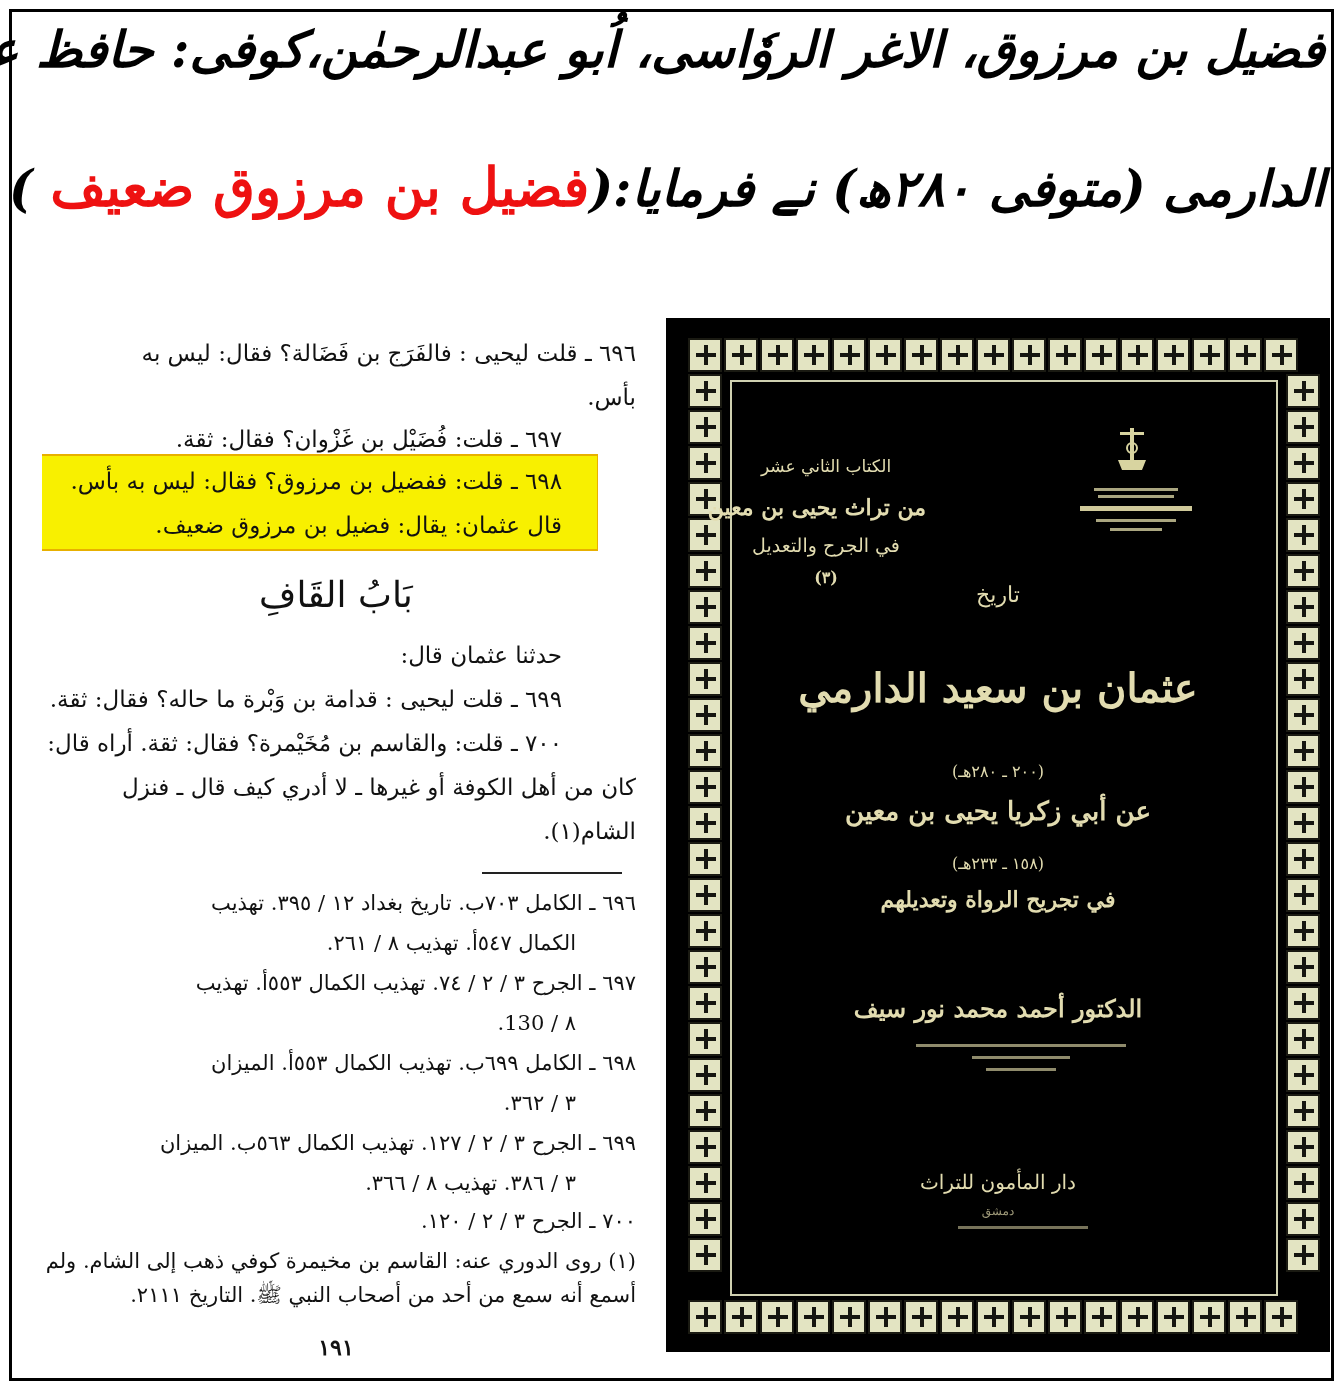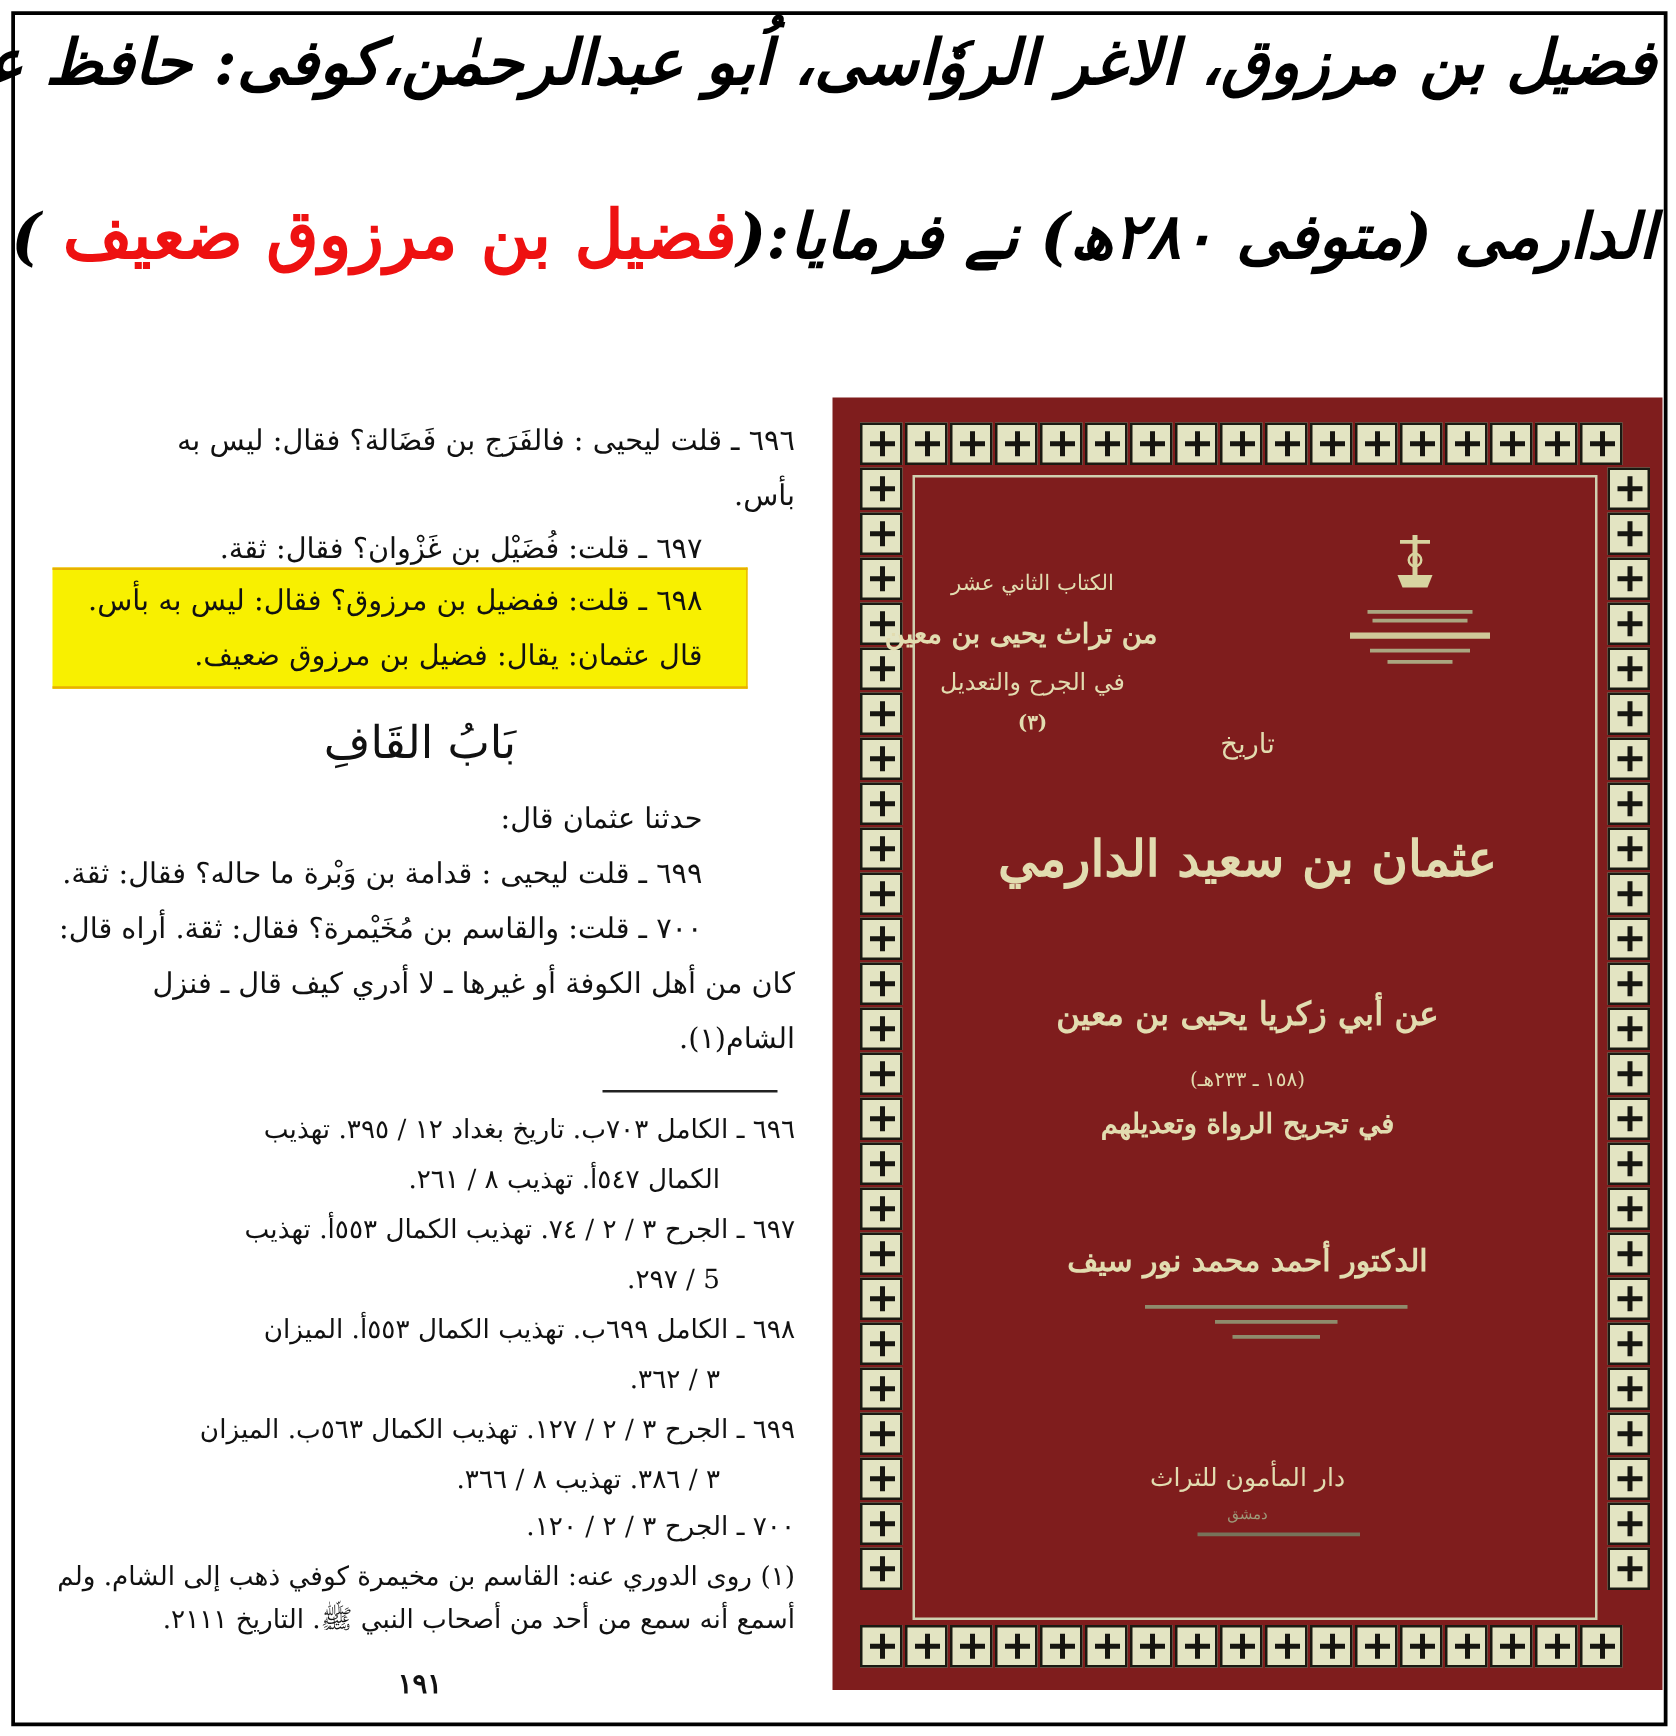--- a/index.html
+++ b/index.html
@@ -9,21 +9,21 @@
   .h1{top:20px;font-size:50px;letter-spacing:1px;}
   .h2{top:155px;font-size:50px;}
   .h2 .red{color:#ee1111;font-style:normal;font-size:54px;}
   .page{position:absolute;left:36px;top:326px;width:600px;direction:rtl;font-family:"DejaVu Serif",serif;font-size:23px;color:#111;}
   .pl{position:absolute;right:0;white-space:nowrap;line-height:30px;}
   .hl{position:absolute;left:6px;top:128px;width:555px;height:93px;background:#f8f000;border-top:2px solid #e8b000;border-bottom:2px solid #e8b000;border-right:1px solid #e8b000;}
   .chapter{position:absolute;left:0;width:600px;text-align:center;font-size:36px;line-height:46px;}
   .rule{position:absolute;right:14px;width:140px;height:2px;background:#222;}
   .fn{font-size:21px;}
   .pageno{position:absolute;left:0;width:600px;text-align:center;font-weight:bold;font-size:22px;direction:ltr;}
-  .cover{position:absolute;left:666px;top:318px;width:664px;height:1034px;background:#7f1d1d;}
+  .cover{position:absolute;left:666px;top:318px;width:664px;height:1034px;background:#000000;}
   .tiles{position:absolute;left:22px;top:20px;right:8px;bottom:16px;}
   .tile{position:absolute;width:34px;height:34px;background:#e3e4c2;box-sizing:border-box;border:2px solid #1a1a12;}
   .tile::before{content:"";position:absolute;left:14px;top:5px;width:4px;height:20px;background:#161610;}
   .tile::after{content:"";position:absolute;left:6px;top:13px;width:20px;height:4px;background:#161610;}
   .innerline{position:absolute;left:64px;top:62px;right:52px;bottom:56px;border:2px solid #cfd0b0;}
   .gold{position:absolute;direction:rtl;white-space:nowrap;color:#e2dcb0;font-family:"DejaVu Serif",serif;text-align:center;}
 </style>
 </head>
 <body>
 
@@ -44,21 +44,21 @@
   <div class="chapter" style="top:246px">بَابُ القَافِ</div>
   <div class="pl" style="top:314px;right:74px">حدثنا عثمان قال:</div>
   <div class="pl" style="top:358px;right:74px">٦٩٩ ـ قلت ليحيى : قدامة بن وَبْرة ما حاله؟ فقال: ثقة.</div>
   <div class="pl" style="top:402px;right:74px">٧٠٠ ـ قلت: والقاسم بن مُخَيْمرة؟ فقال: ثقة. أراه قال:</div>
   <div class="pl" style="top:446px">كان من أهل الكوفة أو غيرها ـ لا أدري كيف قال ـ فنزل</div>
   <div class="pl" style="top:490px">الشام(١).</div>
   <div class="rule" style="top:546px"></div>
   <div class="pl fn" style="top:562px">٦٩٦ ـ الكامل ٧٠٣ب. تاريخ بغداد ١٢ / ٣٩٥. تهذيب</div>
   <div class="pl fn" style="top:602px;right:60px">الكمال ٥٤٧أ. تهذيب ٨ / ٢٦١.</div>
   <div class="pl fn" style="top:642px">٦٩٧ ـ الجرح ٣ / ٢ / ٧٤. تهذيب الكمال ٥٥٣أ. تهذيب</div>
-  <div class="pl fn" style="top:682px;right:60px">5 / ٢٩٧.</div>
+  <div class="pl fn" style="top:682px;right:60px">٨ / 130.</div>
   <div class="pl fn" style="top:722px">٦٩٨ ـ الكامل ٦٩٩ب. تهذيب الكمال ٥٥٣أ. الميزان</div>
   <div class="pl fn" style="top:762px;right:60px">٣ / ٣٦٢.</div>
   <div class="pl fn" style="top:802px">٦٩٩ ـ الجرح ٣ / ٢ / ١٢٧. تهذيب الكمال ٥٦٣ب. الميزان</div>
   <div class="pl fn" style="top:842px;right:60px">٣ / ٣٨٦. تهذيب ٨ / ٣٦٦.</div>
   <div class="pl fn" style="top:880px">٧٠٠ ـ الجرح ٣ / ٢ / ١٢٠.</div>
   <div class="pl fn" style="top:920px">(١) روى الدوري عنه: القاسم بن مخيمرة كوفي ذهب إلى الشام. ولم</div>
   <div class="pl fn" style="top:954px">أسمع أنه سمع من أحد من أصحاب النبي ﷺ. التاريخ ٢١١١.</div>
   <div class="pageno" style="top:1008px">١٩١</div>
 </div>
 
@@ -167,20 +167,21 @@
   <div style="position:absolute;left:410px;top:166px;width:120px;">
     <div style="height:3px;background:#aaa680;margin:4px 18px"></div>
     <div style="height:3px;background:#aaa680;margin:4px 22px"></div>
     <div style="height:5px;background:#cfc99a;margin:8px 4px"></div>
     <div style="height:3px;background:#aaa680;margin:6px 20px"></div>
     <div style="height:3px;background:#aaa680;margin:4px 34px"></div>
   </div>
 
   <div class="gold" style="left:0;width:664px;top:264px;font-size:22px">تاريخ</div>
   <div class="gold" style="left:0;width:664px;top:346px;font-size:40px;font-weight:bold">عثمان بن سعيد الدارمي</div>
+  <div class="gold" style="left:0;width:664px;top:444px;font-size:16px">(٢٠٠ ـ ٢٨٠هـ)</div>
   <div class="gold" style="left:0;width:664px;top:478px;font-size:26px;font-weight:bold">عن أبي زكريا يحيى بن معين</div>
   <div class="gold" style="left:0;width:664px;top:536px;font-size:16px">(١٥٨ ـ ٢٣٣هـ)</div>
   <div class="gold" style="left:0;width:664px;top:568px;font-size:22px;font-weight:bold">في تجريح الرواة وتعديلهم</div>
   <div class="gold" style="left:0;width:664px;top:676px;font-size:24px;font-weight:bold">الدكتور أحمد محمد نور سيف</div>
   <div style="position:absolute;left:250px;top:722px;width:210px;">
     <div style="height:3px;background:#8f8b6c;margin:4px 0"></div>
     <div style="height:3px;background:#8f8b6c;margin:9px 56px"></div>
     <div style="height:3px;background:#8f8b6c;margin:9px 70px"></div>
   </div>
   <div class="gold" style="left:0;width:664px;top:852px;font-size:20px;font-weight:normal">دار المأمون للتراث</div>

